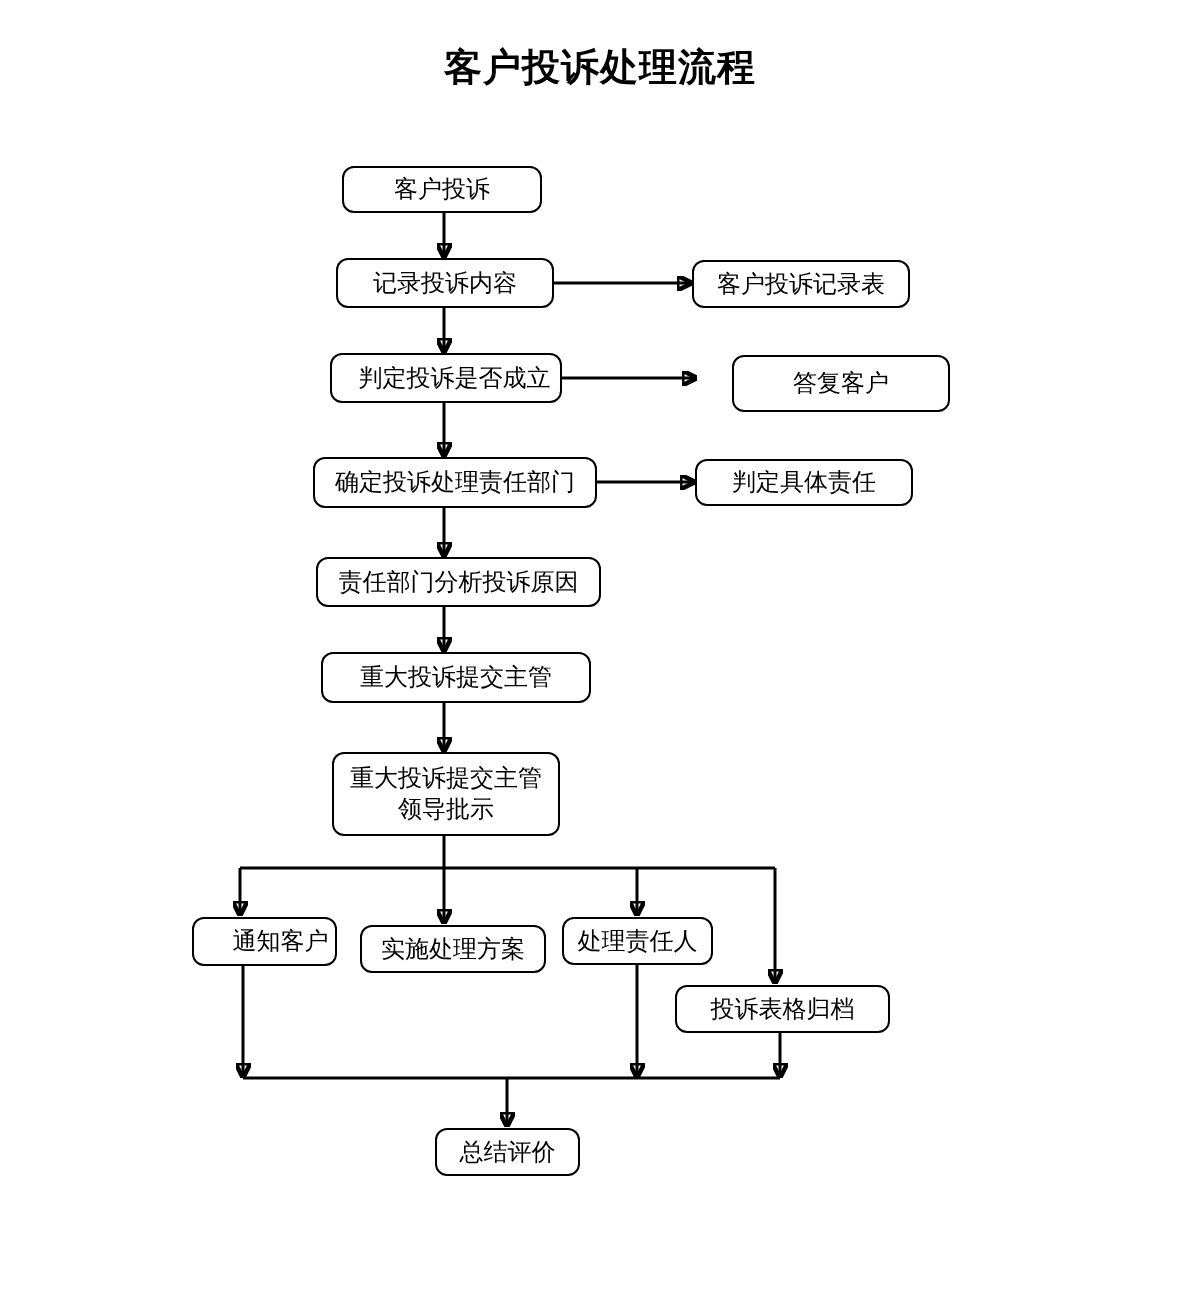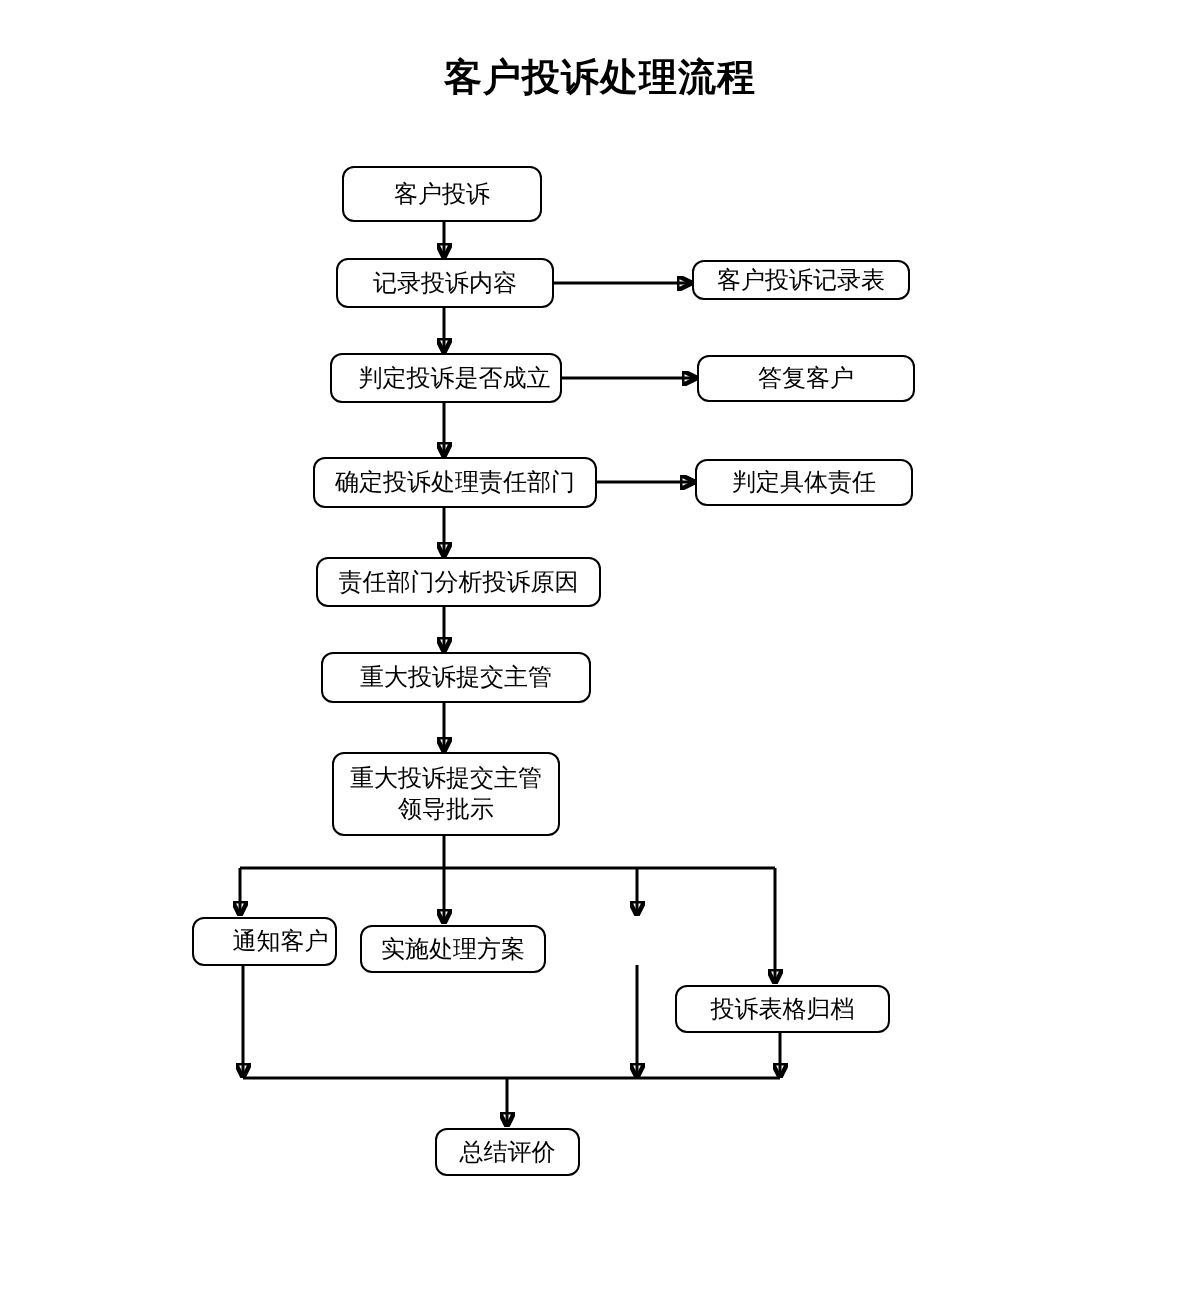--- a/index.html
+++ b/index.html
@@ -14,21 +14,21 @@
   #page {
     position: relative;
     width: 1200px;
     height: 1303px;
     background: #ffffff;
     overflow: hidden;
   }
   #title {
     position: absolute;
     left: 0;
-    top: 52px;
+    top: 42px;
     width: 1200px;
     text-align: center;
     font-size: 38px;
     font-weight: bold;
     letter-spacing: 1px;
     color: #000;
   }
   .node {
     position: absolute;
     box-sizing: border-box;
@@ -106,43 +106,44 @@
 
     <line x1="243" y1="966" x2="243" y2="1076" marker-end="url(#arrow)"></line>
     <line x1="637" y1="965" x2="637" y2="1076" marker-end="url(#arrow)"></line>
     <line x1="780" y1="1033" x2="780" y2="1076" marker-end="url(#arrow)"></line>
 
     <line x1="243" y1="1078" x2="780" y2="1078"></line>
 
     <line x1="507" y1="1078" x2="507" y2="1125" marker-end="url(#arrow)"></line>
   </svg>
 
-  <div class="node" style="left:342px; top:166px; width:200px; height:56px;">客户投诉</div>
+  <div class="node" style="left:342px; top:166px; width:200px; height:47px;">客户投诉</div>
 
   <div class="node" style="left:336px; top:258px; width:218px; height:50px;">记录投诉内容</div>
 
-  <div class="node" style="left:692px; top:260px; width:218px; height:40px;font-family:Liberation Serif, serif;">客户投诉记录表</div>
+  <div class="node" style="left:692px; top:260px; width:218px; height:48px;font-family:Liberation Serif, serif;">客户投诉记录表</div>
 
   <div class="node" style="left:330px; top:353px; width:232px; height:50px;padding-left:17px;">判定投诉是否成立</div>
 
-  <div class="node" style="left:697px; top:355px; width:218px; height:47px;">答复客户</div>
+  <div class="node" style="left:732px; top:355px; width:218px; height:57px;">答复客户</div>
 
   <div class="node" style="left:313px; top:457px; width:284px; height:51px;">确定投诉处理责任部门</div>
 
   <div class="node" style="left:695px; top:459px; width:218px; height:47px;">判定具体责任</div>
 
   <div class="node" style="left:316px; top:557px; width:285px; height:50px;">责任部门分析投诉原因</div>
 
   <div class="node" style="left:321px; top:652px; width:270px; height:51px;">重大投诉提交主管</div>
 
   <div class="node" style="left:332px; top:752px; width:228px; height:84px;">重大投诉提交主管
 领导批示</div>
 
   <div class="node" style="left:192px; top:917px; width:145px; height:49px;padding-left:32px;">通知客户</div>
 
   <div class="node" style="left:360px; top:925px; width:186px; height:48px;">实施处理方案</div>
 
+  <div class="node" style="left:562px; top:917px; width:151px; height:48px;">处理责任人</div>
 
   <div class="node" style="left:675px; top:985px; width:215px; height:48px;">投诉表格归档</div>
 
   <div class="node" style="left:435px; top:1128px; width:145px; height:48px;">总结评价</div>
 
 </div>
 
 </body></html>

